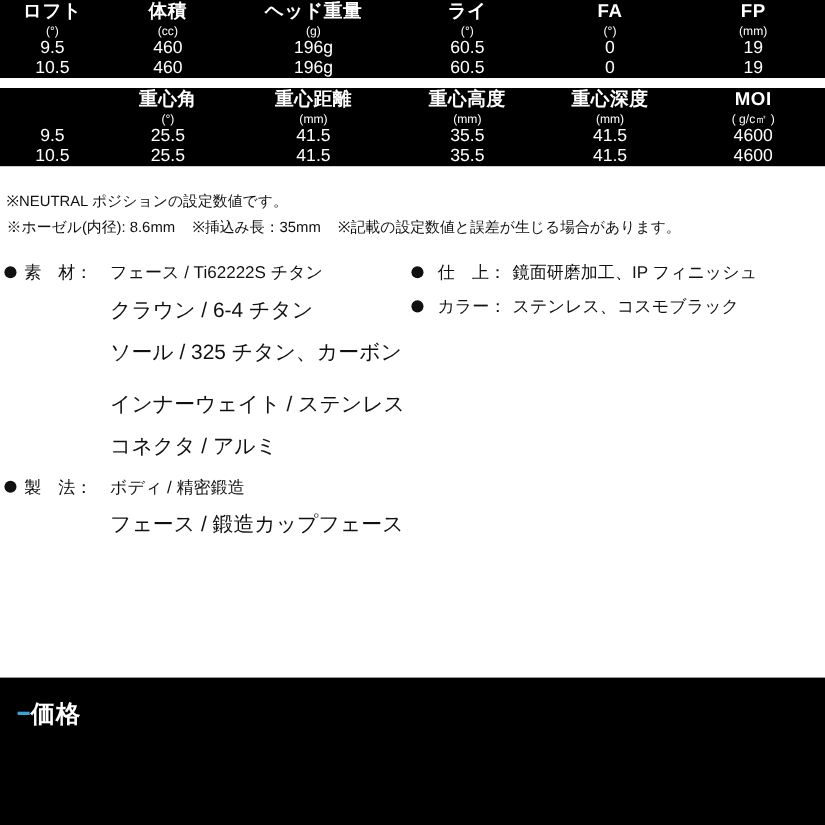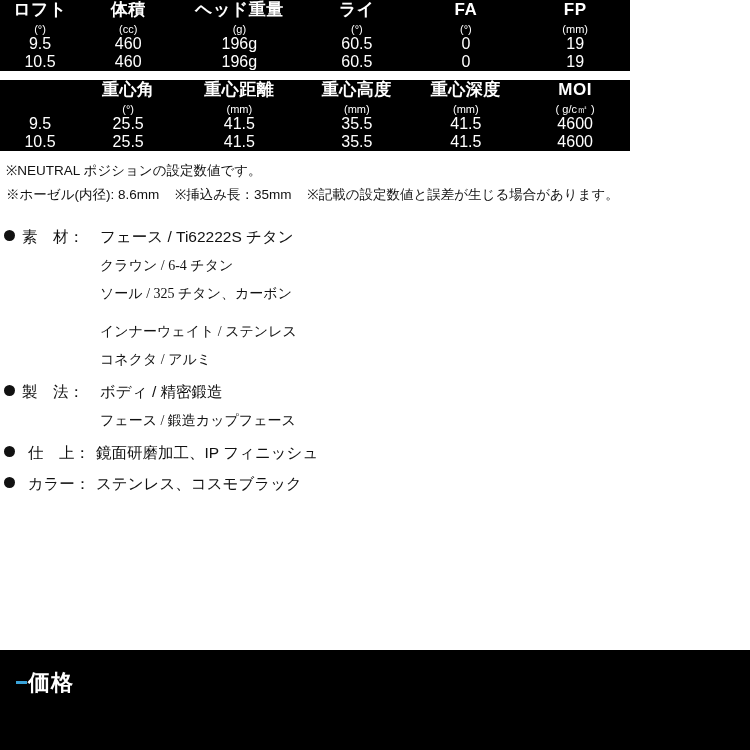--- a/index.html
+++ b/index.html
@@ -16,21 +16,21 @@
   }
   .page {
     position: relative;
     width: 750px;
     height: 750px;
     background: #ffffff;
   }
 
   
   .spec-table {
-    width: 630px;
+    width: 750px;
     border-collapse: collapse;
     table-layout: fixed;
     background: #000000;
   }
   .spec-table td, .spec-table th {
     background: #000000;
     color: #ffffff;
     text-align: center;
     padding: 0;
     border: 0;
@@ -62,32 +62,31 @@
   .tbl-gap {
     height: 9px;
     background: #ffffff;
   }
   .blank-head {
     font-size: 17px;
   }
 
   
   .notes {
-    padding: 8px 6px 4px 6px;
+    padding: 20px 6px 4px 6px;
     font-size: 13.5px;
     line-height: 1.75;
     color: #111111;
   }
   .notes .line2 span { margin-right: 12px; }
 
   
   .materials {
     display: flex;
     padding: 10px 4px 0 4px;
-    flex-direction: column;
   }
   .mat-col-left { width: 370px; }
   .mat-col-right { width: 372px; }
   .mat-block {
     margin-bottom: 2px;
   }
   .mat-line {
     display: flex;
     align-items: flex-start;
     font-size: 15.5px;
@@ -111,34 +110,33 @@
   }
   .mat-label-r {
     display: inline-block;
     width: 74px;
     flex: none;
     text-align: center;
   }
   .mat-value { flex: 1; }
   .mat-indent {
     padding-left: 96px;
-    font-size: 14px;
+    font-size: 19px;
     line-height: 2.0;
     white-space: nowrap;
-    font-family: Liberation Serif, serif;
   }
   .mat-indent.gap-top { margin-top: 10px; }
 
   
   .price-band {
     position: absolute;
     left: 0;
     bottom: 0;
     width: 750px;
-    height: 100px;
+    height: 134px;
     background: #000000;
     color: #ffffff;
   }
   .price-title {
     position: absolute;
     left: 28px;
     top: 18px;
     font-size: 22px;
     font-weight: bold;
     letter-spacing: 1px;

